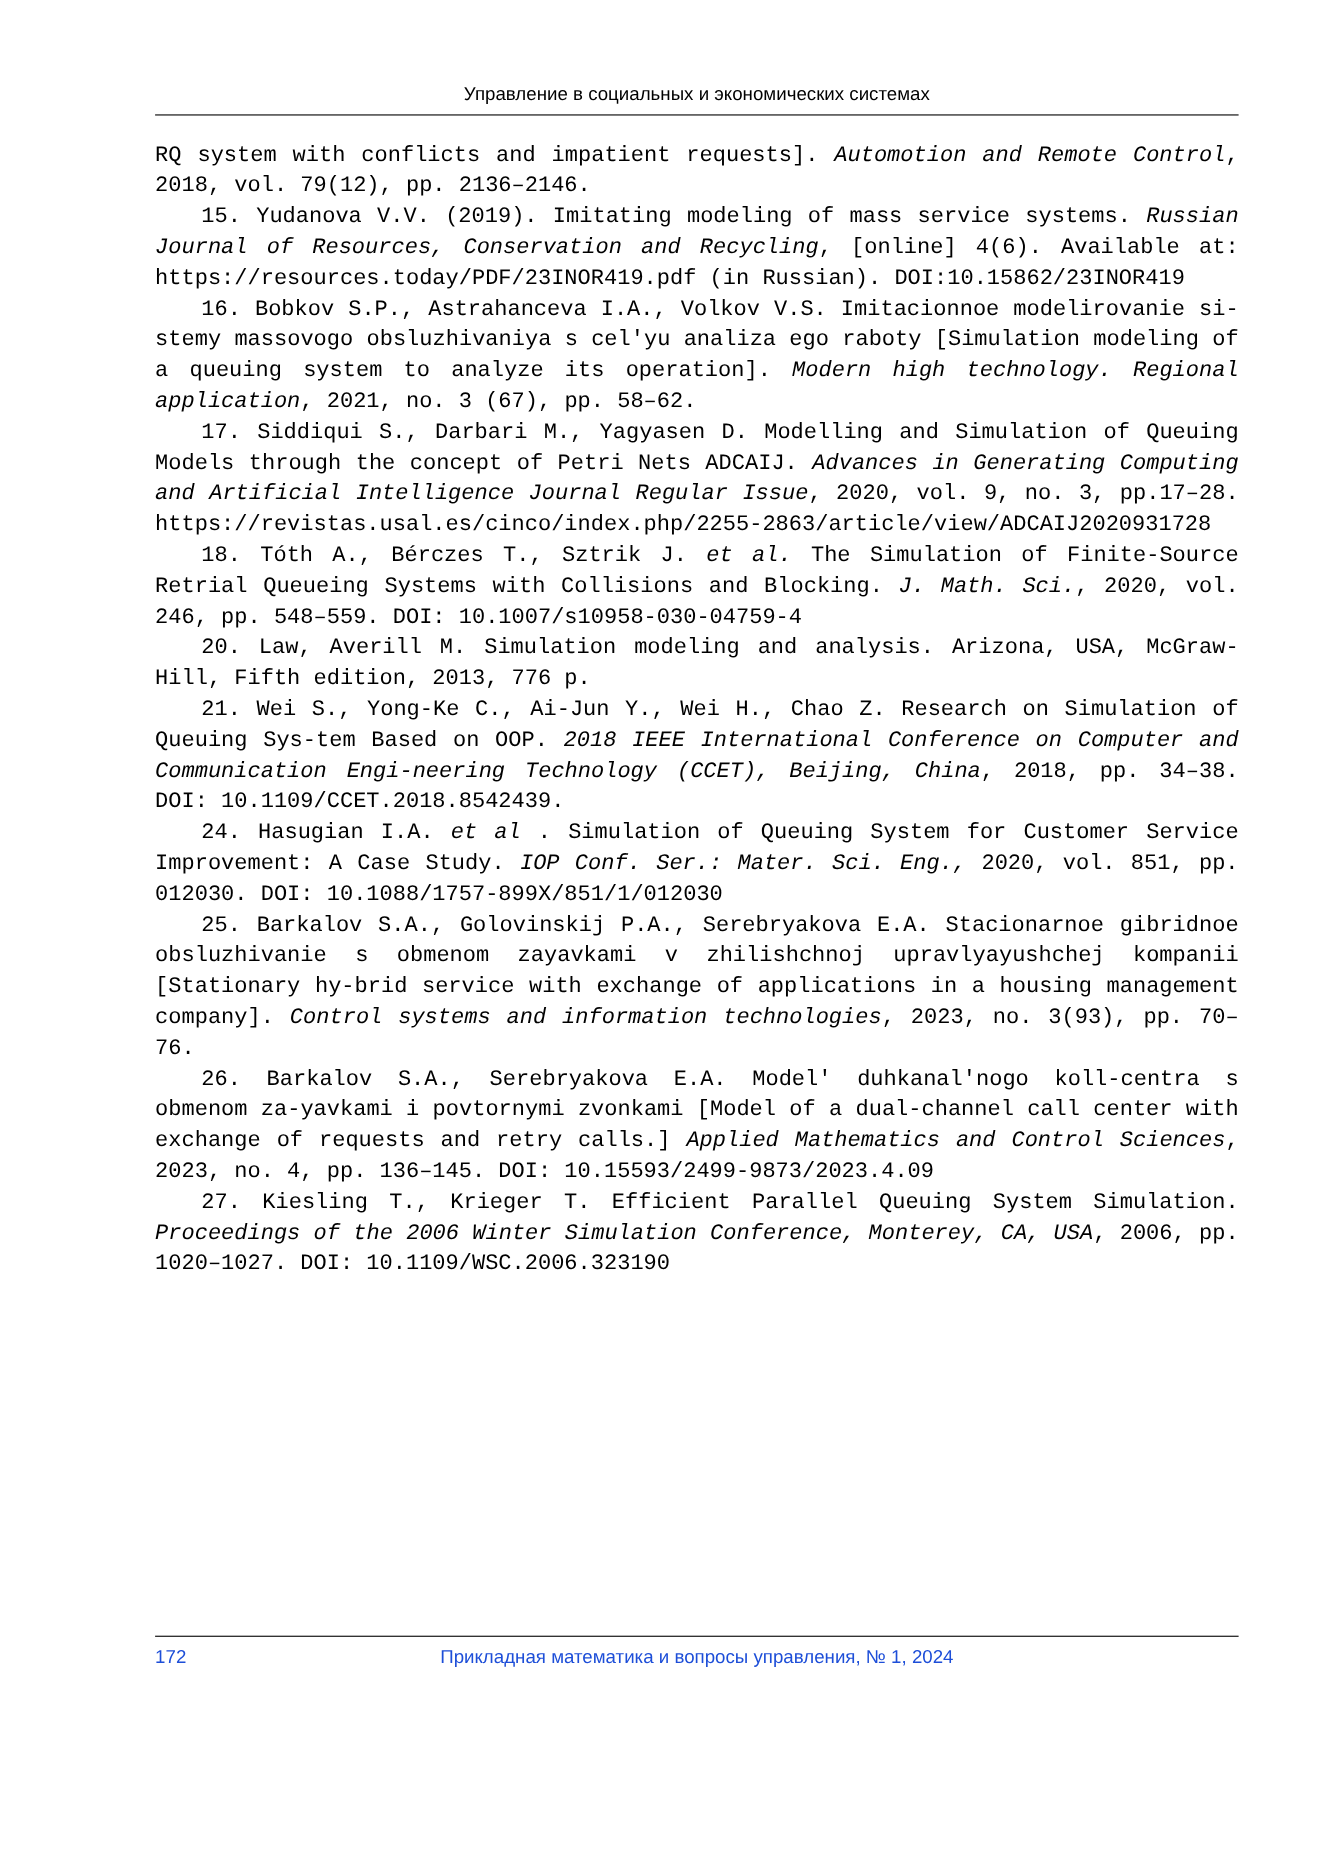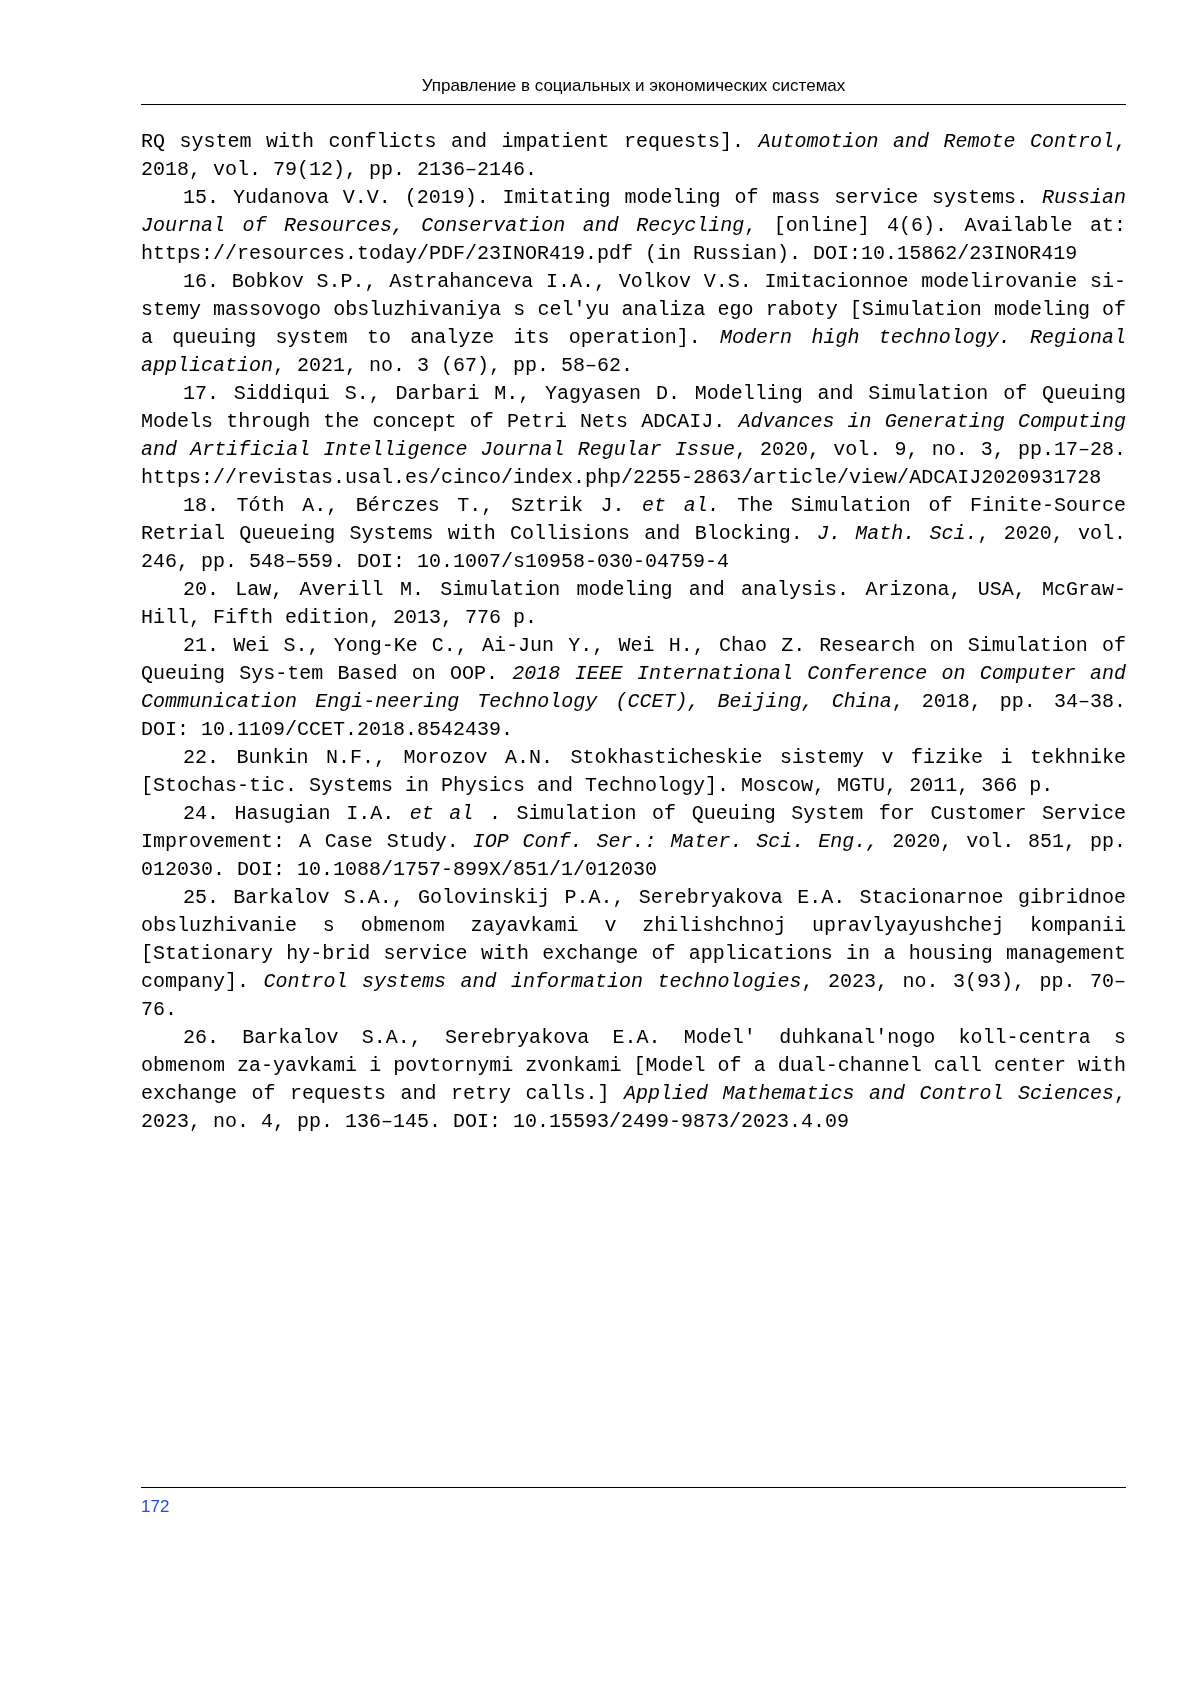--- a/index.html
+++ b/index.html
@@ -82,23 +82,24 @@
   </header>
 
   <main class="references">
       <p class="ref no-indent"><span>RQ system with conflicts and impatient requests]. </span><span class="it">Automotion and Remote Control</span><span>, 2018, vol. 79(12), pp. 2136–2146.</span></p>
       <p class="ref"><span>15. Yudanova V.V. (2019). Imitating modeling of mass service systems. </span><span class="it">Russian Journal of Resources, Conservation and Recycling</span><span>, [online] 4(6). Available at: https://resources.today/PDF/23INOR419.pdf (in Russian). DOI:10.15862/23INOR419</span></p>
       <p class="ref"><span>16. Bobkov S.P., Astrahanceva I.A., Volkov V.S. Imitacionnoe modelirovanie si-stemy massovogo obsluzhivaniya s cel'yu analiza ego raboty [Simulation modeling of a queuing system to analyze its operation]. </span><span class="it">Modern high technology. Regional application</span><span>, 2021, no. 3 (67), pp. 58–62.</span></p>
       <p class="ref"><span>17. Siddiqui S., Darbari M., Yagyasen D. Modelling and Simulation of Queuing Models through the concept of Petri Nets ADCAIJ. </span><span class="it">Advances in Generating Computing and Artificial Intelligence Journal Regular Issue</span><span>, 2020, vol. 9, no. 3, pp.17–28. https://revistas.usal.es/cinco/index.php/2255-2863/article/view/ADCAIJ2020931728</span></p>
       <p class="ref"><span>18. Tóth A., Bérczes T., Sztrik J. </span><span class="it">et al.</span><span> The Simulation of Finite-Source Retrial Queueing Systems with Collisions and Blocking. </span><span class="it">J. Math. Sci.</span><span>, 2020, vol. 246, pp. 548–559. DOI: 10.1007/s10958-030-04759-4</span></p>
       <p class="ref"><span>20. Law, Averill M. Simulation modeling and analysis. Arizona, USA, McGraw-Hill, Fifth edition, 2013, 776 p.</span></p>
       <p class="ref"><span>21. Wei S., Yong-Ke C., Ai-Jun Y., Wei H., Chao Z. Research on Simulation of Queuing Sys-tem Based on OOP. </span><span class="it">2018 IEEE International Conference on Computer and Communication Engi-neering Technology (CCET), Beijing, China</span><span>, 2018, pp. 34–38. DOI: 10.1109/CCET.2018.8542439.</span></p>
-      <p class="ref"><span>22. Bunkin N.F., Morozov A.N. Stokhasticheskie sistemy v fizike i tekhnike [Stochas-tic. Systems in Physics and Technology]. Moscow, MGTU, 2011, 366 p.</span></p>
       <p class="ref"><span>24. Hasugian I.A. </span><span class="it">et al</span><span> . Simulation of Queuing System for Customer Service Improvement: A Case Study. </span><span class="it">IOP Conf. Ser.: Mater. Sci. Eng.,</span><span> 2020, vol. 851, pp. 012030. DOI: 10.1088/1757-899X/851/1/012030</span></p>
       <p class="ref"><span>25. Barkalov S.A., Golovinskij P.A., Serebryakova E.A. Stacionarnoe gibridnoe obsluzhivanie s obmenom zayavkami v zhilishchnoj upravlyayushchej kompanii [Stationary hy-brid service with exchange of applications in a housing management company]. </span><span class="it">Control systems and information technologies</span><span>, 2023, no. 3(93), pp. 70–76.</span></p>
       <p class="ref"><span>26. Barkalov S.A., Serebryakova E.A. Model' duhkanal'nogo koll-centra s obmenom za-yavkami i povtornymi zvonkami [Model of a dual-channel call center with exchange of requests and retry calls.] </span><span class="it">Applied Mathematics and Control Sciences</span><span>, 2023, no. 4, pp. 136–145. DOI: 10.15593/2499-9873/2023.4.09</span></p>
+      <p class="ref"><span>27. Kiesling T., Krieger T. Efficient Parallel Queuing System Simulation. </span><span class="it">Proceedings of the 2006 Winter Simulation Conference, Monterey, CA, USA</span><span>, 2006, pp. 1020–1027. DOI: 10.1109/WSC.2006.323190</span></p>
     </main>
 
   <footer class="page-footer">
     <span class="page-number">172</span>
+    <span class="journal-line">Прикладная математика и вопросы управления, № 1, 2024</span>
   </footer>
 
 </div>
 
 </body></html>

